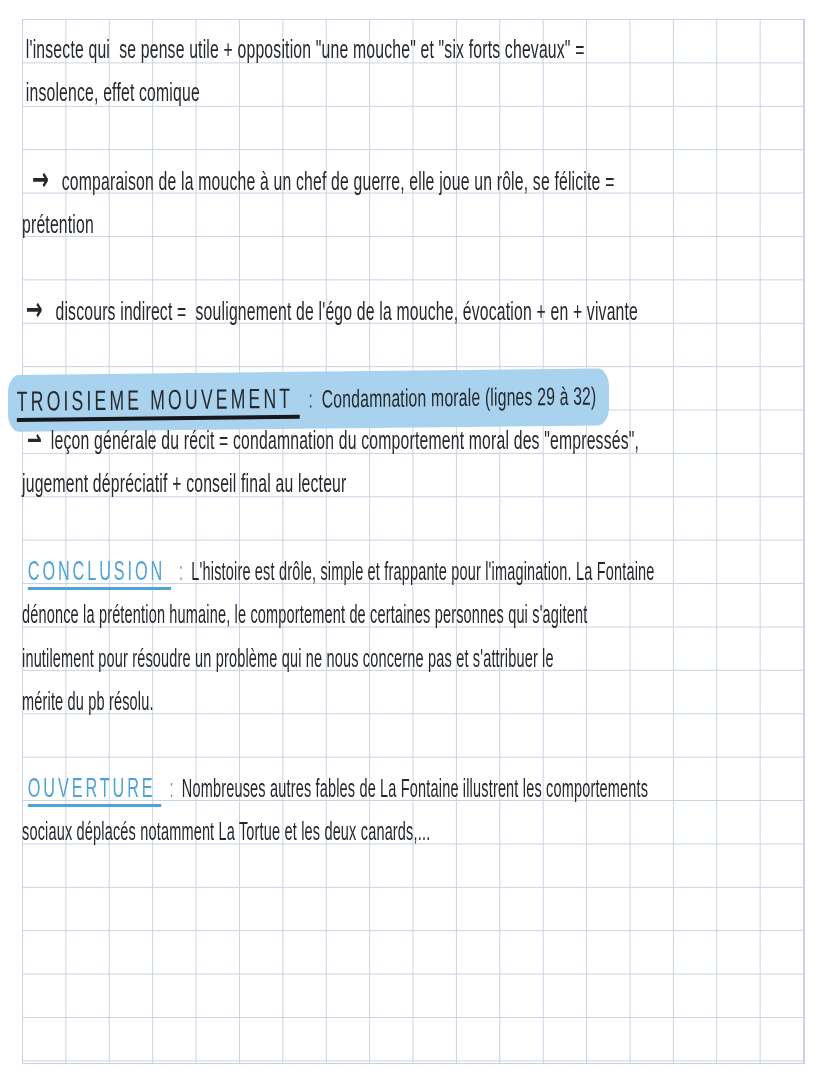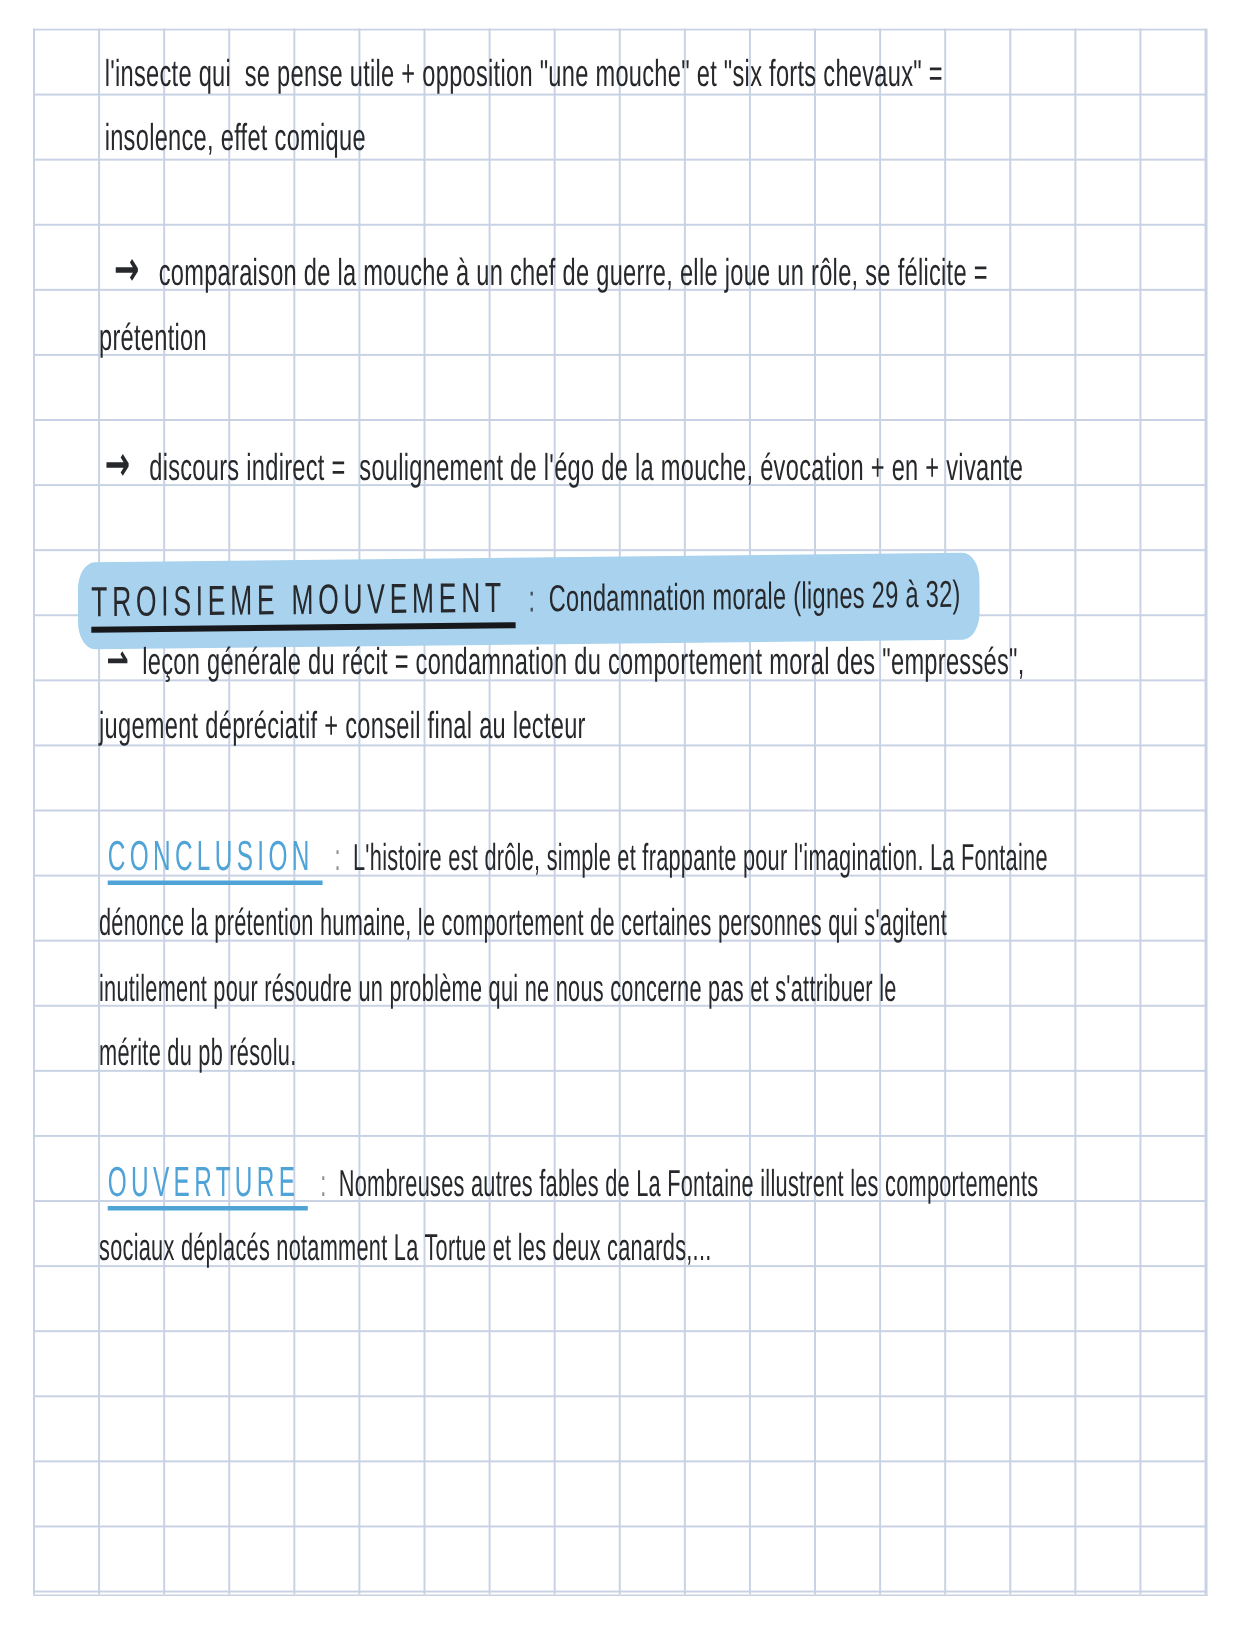--- a/index.html
+++ b/index.html
@@ -19,21 +19,21 @@
   }
   .grid{
     position:absolute;left:22px;top:19px;width:782px;height:1044px;
     background-image:
       linear-gradient(to right, var(--grid-color) 1px, transparent 1px),
       linear-gradient(to bottom, var(--grid-color) 1px, transparent 1px);
     background-size:43.4px 43.4px;
     border-right:1px solid var(--grid-color);
     border-bottom:1px solid var(--grid-color);
   }
-  .content{position:absolute;left:22px;top:20px;width:633px;height:1043px;margin-left:44px;}
+  .content{position:absolute;left:22px;top:20px;width:633px;height:1043px;}
   .para{
     position:absolute;left:0;
     width:1240px;
     transform:scaleX(0.63);transform-origin:0 0;
     font-size:25px;line-height:43.4px;letter-spacing:0.3px;
     color:var(--ink-color);
     white-space:pre-wrap;
   }
   .para.tight{width:1347px;transform:scaleX(0.58);}
   .arrow{

